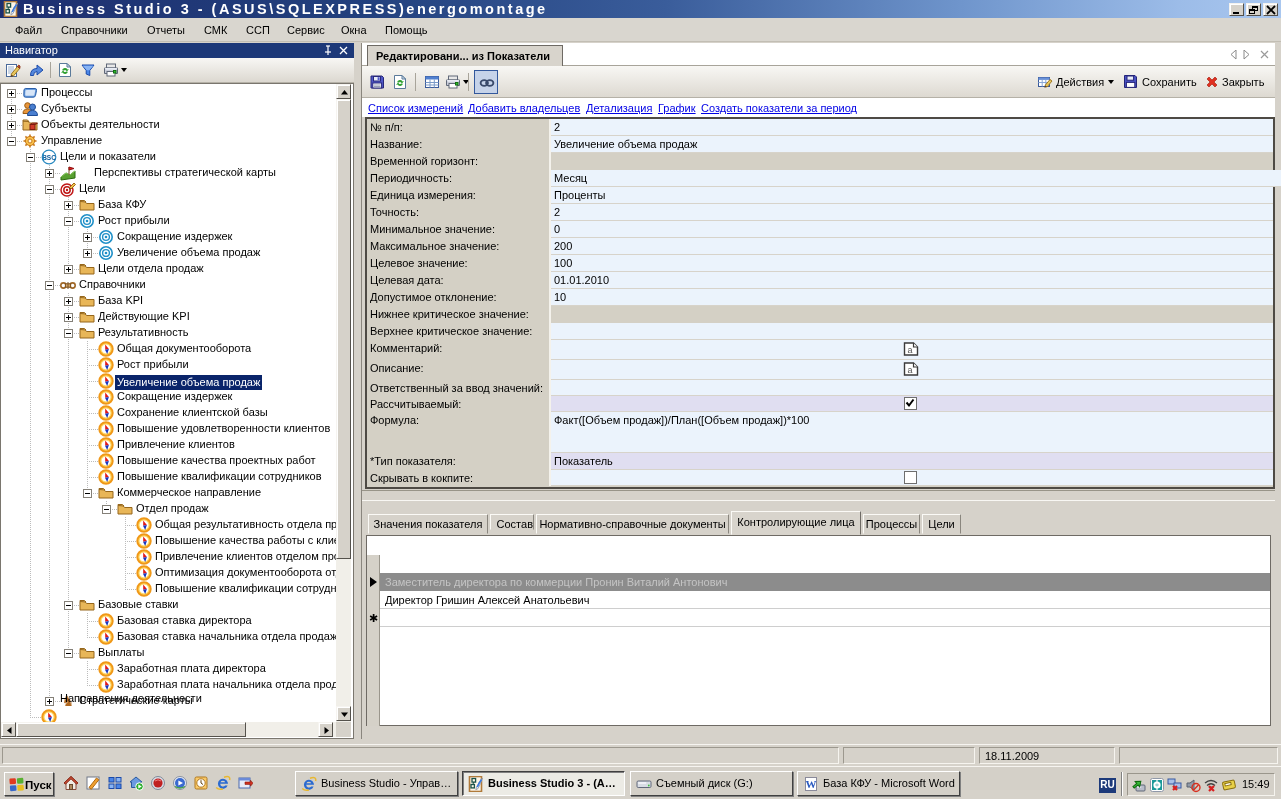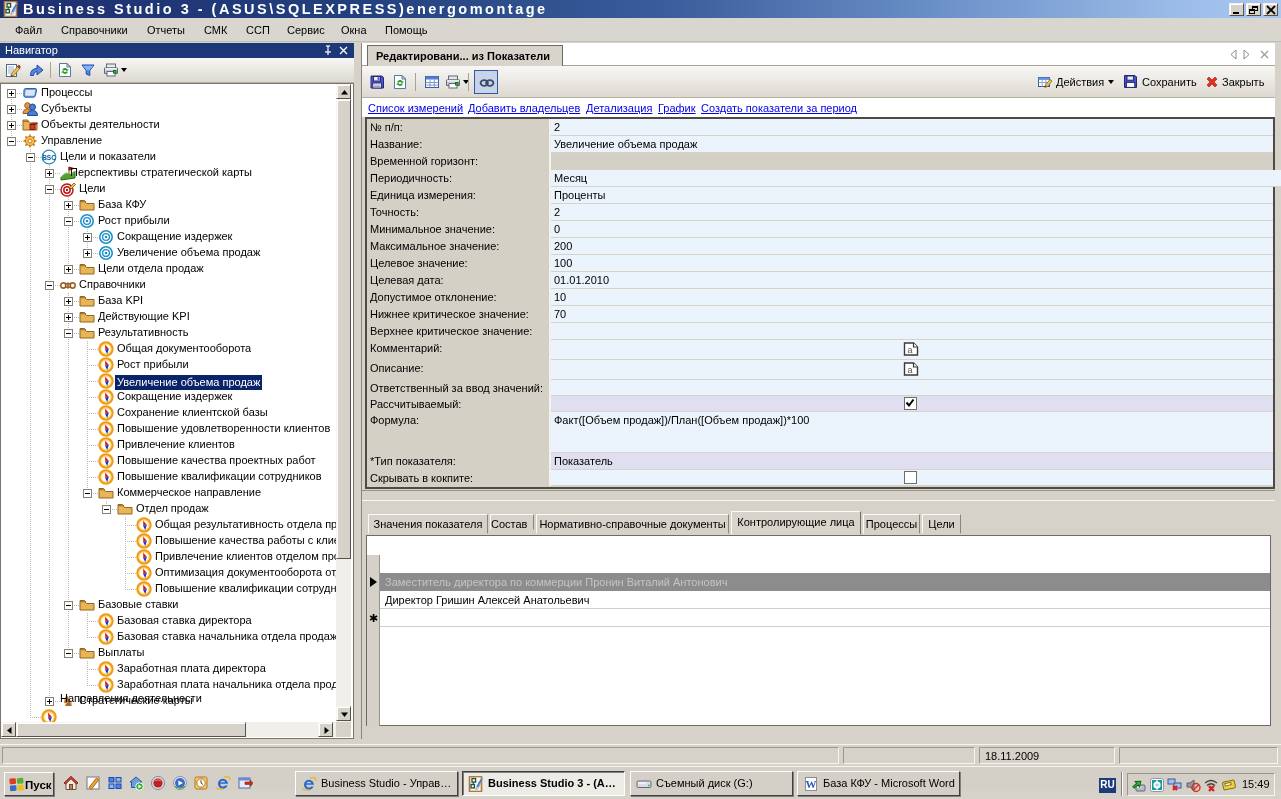--- a/index.html
+++ b/index.html
@@ -173,21 +173,21 @@
 <div class="abs" style="left:44px;top:85px;width:9px;height:9px;background:#fff;border:1px solid #848078">
 <div class="abs" style="left:1px;top:3px;width:5px;height:1px;background:#000"></div>
 <div class="abs" style="left:3px;top:1px;width:1px;height:5px;background:#000"></div>
 </div>
 <div class="ic" style="left:59px;top:81px"><svg width="16" height="16" viewBox="0 0 16 16">
         <path d="M1 12 L6 8 L10 10 L15 6 L15 13 L1 15 Z" fill="#58a030" stroke="#2a6a10"></path>
         <path d="M1 12 L6 8 L10 10 L15 6" fill="none" stroke="#8cd060"></path>
         <line x1="9" y1="2" x2="9" y2="10" stroke="#6a4a20"></line>
         <path d="M9 2 L14 3.5 L9 5 Z" fill="#e02020" stroke="#901010"></path>
       </svg></div>
-<div class="abs" style="left:69px;top:82px;white-space:nowrap">Перспективы стратегической карты</div>
+<div class="abs" style="left:93px;top:82px;white-space:nowrap">Перспективы стратегической карты</div>
 <div class="abs" style="left:48px;top:105px;width:11px;height:1px;background:repeating-linear-gradient(to right,#bcbcbc 0 1px,transparent 1px 2px)"></div>
 <div class="abs" style="left:44px;top:101px;width:9px;height:9px;background:#fff;border:1px solid #848078">
 <div class="abs" style="left:1px;top:3px;width:5px;height:1px;background:#000"></div>
 </div>
 <div class="ic" style="left:59px;top:97px"><svg width="16" height="16" viewBox="0 0 16 16">
         <circle cx="7" cy="9" r="6" fill="#fff" stroke="#c01818" stroke-width="1.5"></circle>
         <circle cx="7" cy="9" r="3.2" fill="#fff" stroke="#c01818" stroke-width="1.5"></circle>
         <circle cx="7" cy="9" r="1.2" fill="#c01818"></circle>
         <path d="M9.5 6.5 L14 2 L15.5 3.5 L11 8 Z" fill="#f0c050" stroke="#a06a10"></path>
         <path d="M9.5 6.5 L11 8 L9 8.5 Z" fill="#604020"></path>
@@ -645,23 +645,20 @@
 </div>
 <div class="abs" style="left:0;top:170px;width:182px;height:17px">
       <div class="abs" style="left:3px;top:2px">Допустимое отклонение:</div>
     </div>
 <div class="abs" style="left:184px;top:170px;width:722px;height:17px;background:#ebf3fc;border-bottom:1px solid #d7d3ca">
 <div class="abs" style="left:3px;top:2px">10</div>
 </div>
 <div class="abs" style="left:0;top:187px;width:182px;height:17px">
       <div class="abs" style="left:3px;top:2px">Нижнее критическое значение:</div>
     </div>
-<div class="abs" style="left:184px;top:187px;width:722px;height:17px;background:#ebf3fc;border-bottom:1px solid #d7d3ca">
-<div class="abs" style="left:3px;top:2px">70</div>
-</div>
 <div class="abs" style="left:0;top:204px;width:182px;height:17px">
       <div class="abs" style="left:3px;top:2px">Верхнее критическое значение:</div>
     </div>
 <div class="abs" style="left:184px;top:204px;width:722px;height:17px;background:#ebf3fc;border-bottom:1px solid #d7d3ca">
 </div>
 <div class="abs" style="left:0;top:221px;width:182px;height:20px">
       <div class="abs" style="left:3px;top:2px">Комментарий:</div>
     </div>
 <div class="abs" style="left:184px;top:221px;width:722px;height:20px;background:#ebf3fc;border-bottom:1px solid #d7d3ca">
 <div class="abs" style="left:352px;top:2px;width:16px;height:14px"><svg width="16" height="14">
@@ -712,21 +709,21 @@
 <div class="abs" style="left:353px;top:1px;width:13px;height:13px;background:#fff;border:1.5px solid #6e6e6e"></div>
 </div>
 <div class="abs" style="left:182px;top:0;width:2px;height:367px;background:#f4f2ec"></div>
 </div>
 <div class="abs" style="left:362px;top:489px;width:913px;height:21px;background:#d6d2ca">
     <div class="abs" style="left:0;top:1px;width:913px;height:1px;background:#989488"></div>
     <div class="abs" style="left:0;top:11px;width:913px;height:1px;background:#f8f7f3"></div>
   </div>
 <div class="abs" style="left:362px;top:510px;width:913px;height:25px;background:#d6d2ca">
 <div class="abs" style="left:6px;top:4px;width:120px;height:20px;background:#d6d2ca;border:1px solid;border-color:#fbfaf6 #8a867e #d6d2ca #fbfaf6;text-align:center"><span style="position:relative;top:3px">Значения показателя</span></div>
-<div class="abs" style="left:128px;top:4px;width:44px;height:16px;background:#d6d2ca;border:1px solid;border-color:#fbfaf6 #8a867e #d6d2ca #fbfaf6;text-align:left"><span style="position:relative;top:3px">Состав</span></div>
+<div class="abs" style="left:128px;top:4px;width:44px;height:16px;background:#d6d2ca;border:1px solid;border-color:#fbfaf6 #8a867e #d6d2ca #fbfaf6;text-align:right"><span style="position:relative;top:3px">Состав</span></div>
 <div class="abs" style="left:174px;top:4px;width:193px;height:20px;background:#d6d2ca;border:1px solid;border-color:#fbfaf6 #8a867e #d6d2ca #fbfaf6;text-align:center"><span style="position:relative;top:3px">Нормативно-справочные документы</span></div>
 <div class="abs" style="left:369px;top:1px;width:130px;height:24px;background:#d8d4cc;border:1px solid;border-color:#fbfaf6 #6e6a64 #d8d4cc #fbfaf6;z-index:2;text-align:center"><span style="position:relative;top:4px">Контролирующие лица</span></div>
 <div class="abs" style="left:501px;top:4px;width:57px;height:20px;background:#d6d2ca;border:1px solid;border-color:#fbfaf6 #8a867e #d6d2ca #fbfaf6;text-align:center"><span style="position:relative;top:3px">Процессы</span></div>
 <div class="abs" style="left:560px;top:4px;width:39px;height:20px;background:#d6d2ca;border:1px solid;border-color:#fbfaf6 #8a867e #d6d2ca #fbfaf6;text-align:center"><span style="position:relative;top:3px">Цели</span></div>
 </div>
 <div class="abs" style="left:366px;top:535px;width:905px;height:191px;background:#fff;border:1px solid #6e6a64">
 <div class="abs" style="left:0;top:19px;width:13px;height:171px;background:#d5d1c8;border-right:1px solid #9a968c"></div>
 <div class="abs" style="left:13px;top:55px;width:890px;height:18px;border-bottom:1px solid #cecece">
       <div class="abs" style="left:5px;top:3px">Директор Гришин Алексей Анатольевич</div>
     </div>

